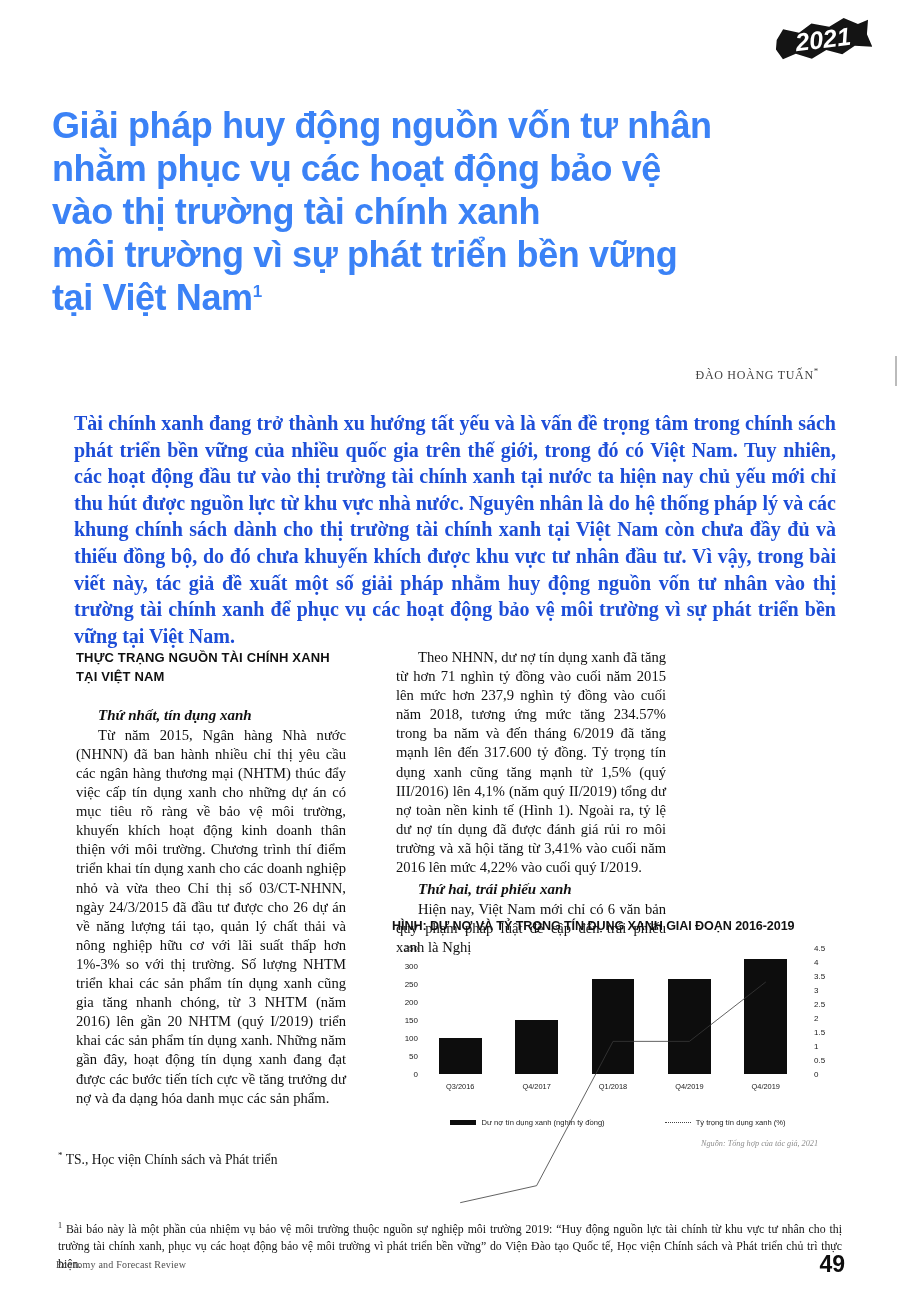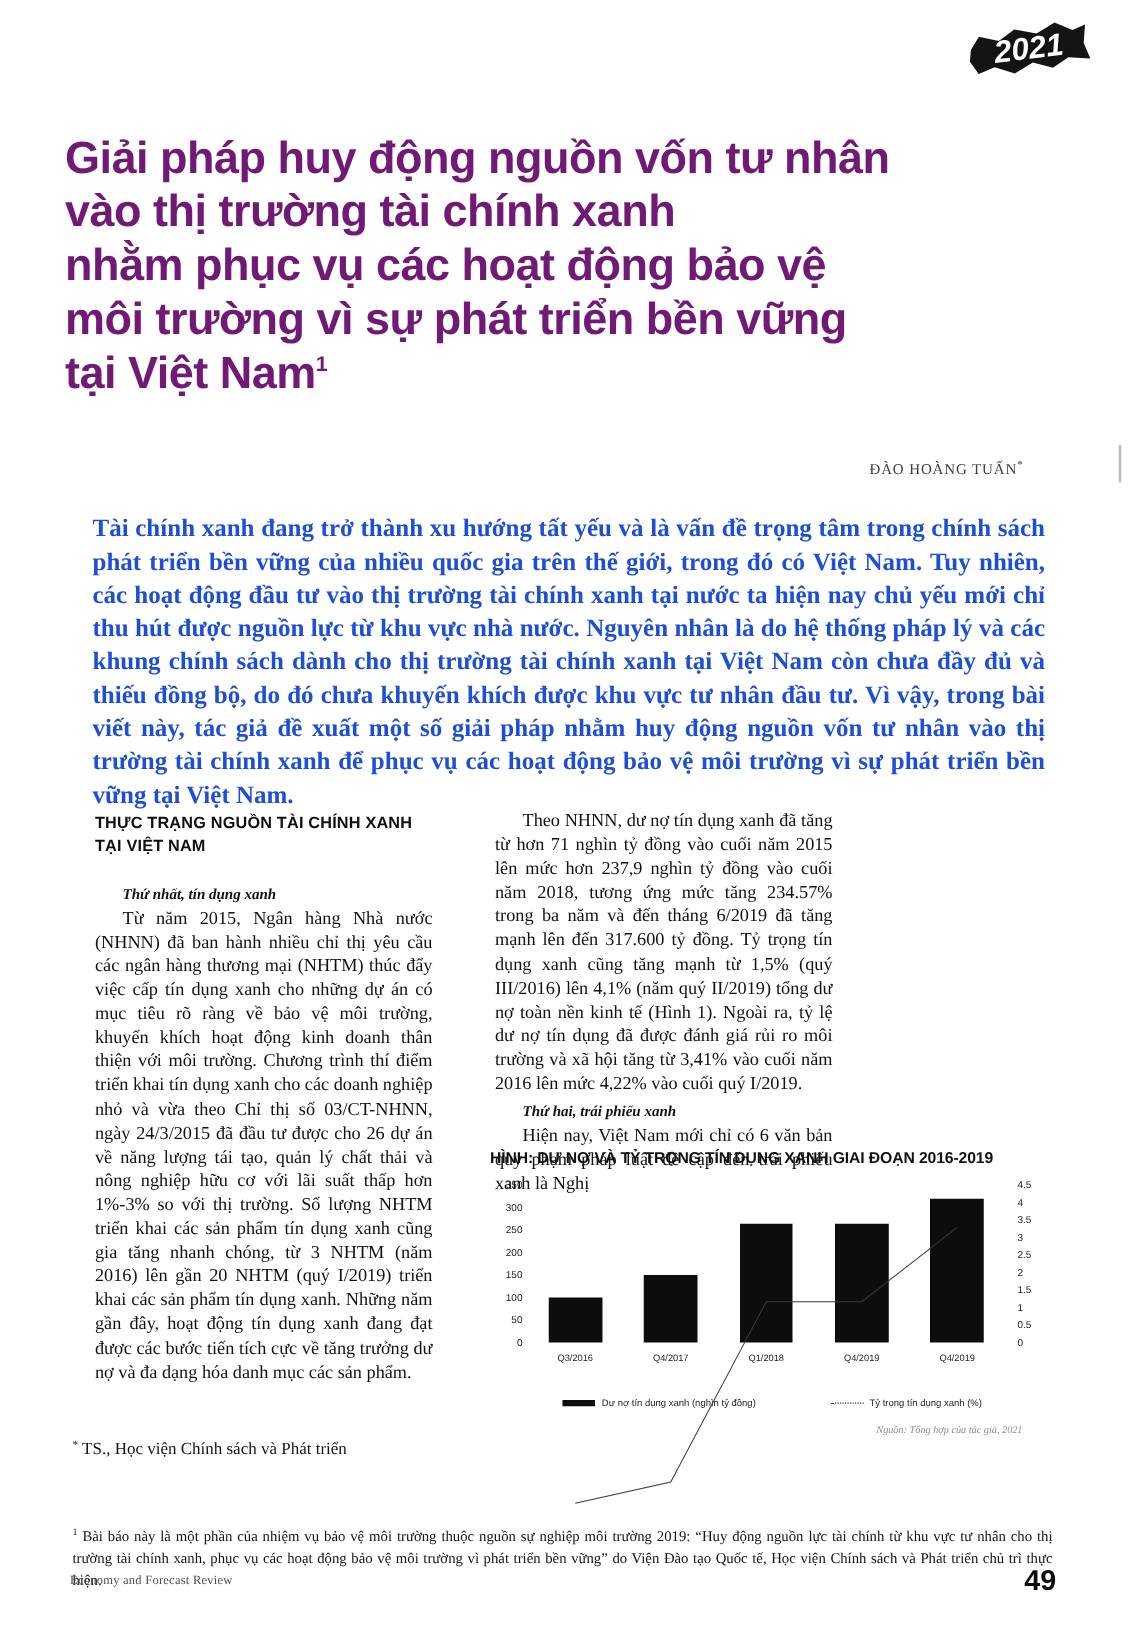--- a/index.html
+++ b/index.html
@@ -59,21 +59,21 @@
     left: 52px;
     top: 104px;
     width: 740px;
   }
   .title-line {
     font-family: "Liberation Sans", "DejaVu Sans", sans-serif;
     font-weight: 700;
     font-size: 36px;
     line-height: 43px;
     letter-spacing: -0.4px;
-    color: #701a75;
+    color: #3b82f6;
     white-space: nowrap;
   }
   .title-line sup {
     font-size: 17px;
     vertical-align: super;
     line-height: 0;
   }
 
   .author {
     position: absolute;
@@ -121,21 +121,21 @@
     font-weight: 700;
     font-size: 13px;
     line-height: 19.4px;
     letter-spacing: 0.15px;
     margin: 0 0 18px 0;
     text-align: left;
   }
   .sub-head {
     font-weight: 700;
     font-style: italic;
-    font-size: 12px;
+    font-size: 15px;
     line-height: 20px;
     margin: 0 0 1px 0;
     text-align: left;
     padding-left: 22px;
   }
   .para {
     margin: 0;
     text-indent: 22px;
   }
   .para + .sub-head { margin-top: 2px; }
@@ -297,22 +297,22 @@
 
   <div class="year-stamp">
     <span class="blot"></span>
     <span class="year-text">2021</span>
   </div>
 
   <div class="edge-mark"></div>
 
   <div class="title-block">
     <div class="title-line">Giải pháp huy động nguồn vốn tư nhân</div>
+    <div class="title-line">nhằm phục vụ các hoạt động bảo vệ</div>
     <div class="title-line">vào thị trường tài chính xanh</div>
-    <div class="title-line">nhằm phục vụ các hoạt động bảo vệ</div>
     <div class="title-line">môi trường vì sự phát triển bền vững</div>
     <div class="title-line"><span>tại Việt Nam</span><sup>1</sup></div>
   </div>
 
   <div class="author"><span>ĐÀO HOÀNG TUẤN</span><sup>*</sup></div>
 
   <div class="abstract">Tài chính xanh đang trở thành xu hướng tất yếu và là vấn đề trọng tâm trong chính sách phát triển bền vững của nhiều quốc gia trên thế giới, trong đó có Việt Nam. Tuy nhiên, các hoạt động đầu tư vào thị trường tài chính xanh tại nước ta hiện nay chủ yếu mới chỉ thu hút được nguồn lực từ khu vực nhà nước. Nguyên nhân là do hệ thống pháp lý và các khung chính sách dành cho thị trường tài chính xanh tại Việt Nam còn chưa đầy đủ và thiếu đồng bộ, do đó chưa khuyến khích được khu vực tư nhân đầu tư. Vì vậy, trong bài viết này, tác giả đề xuất một số giải pháp nhằm huy động nguồn vốn tư nhân vào thị trường tài chính xanh để phục vụ các hoạt động bảo vệ môi trường vì sự phát triển bền vững tại Việt Nam.</div>
 
   <div class="col col-left">
     <div class="section-head">THỰC TRẠNG NGUỒN TÀI CHÍNH XANH TẠI VIỆT NAM</div>

